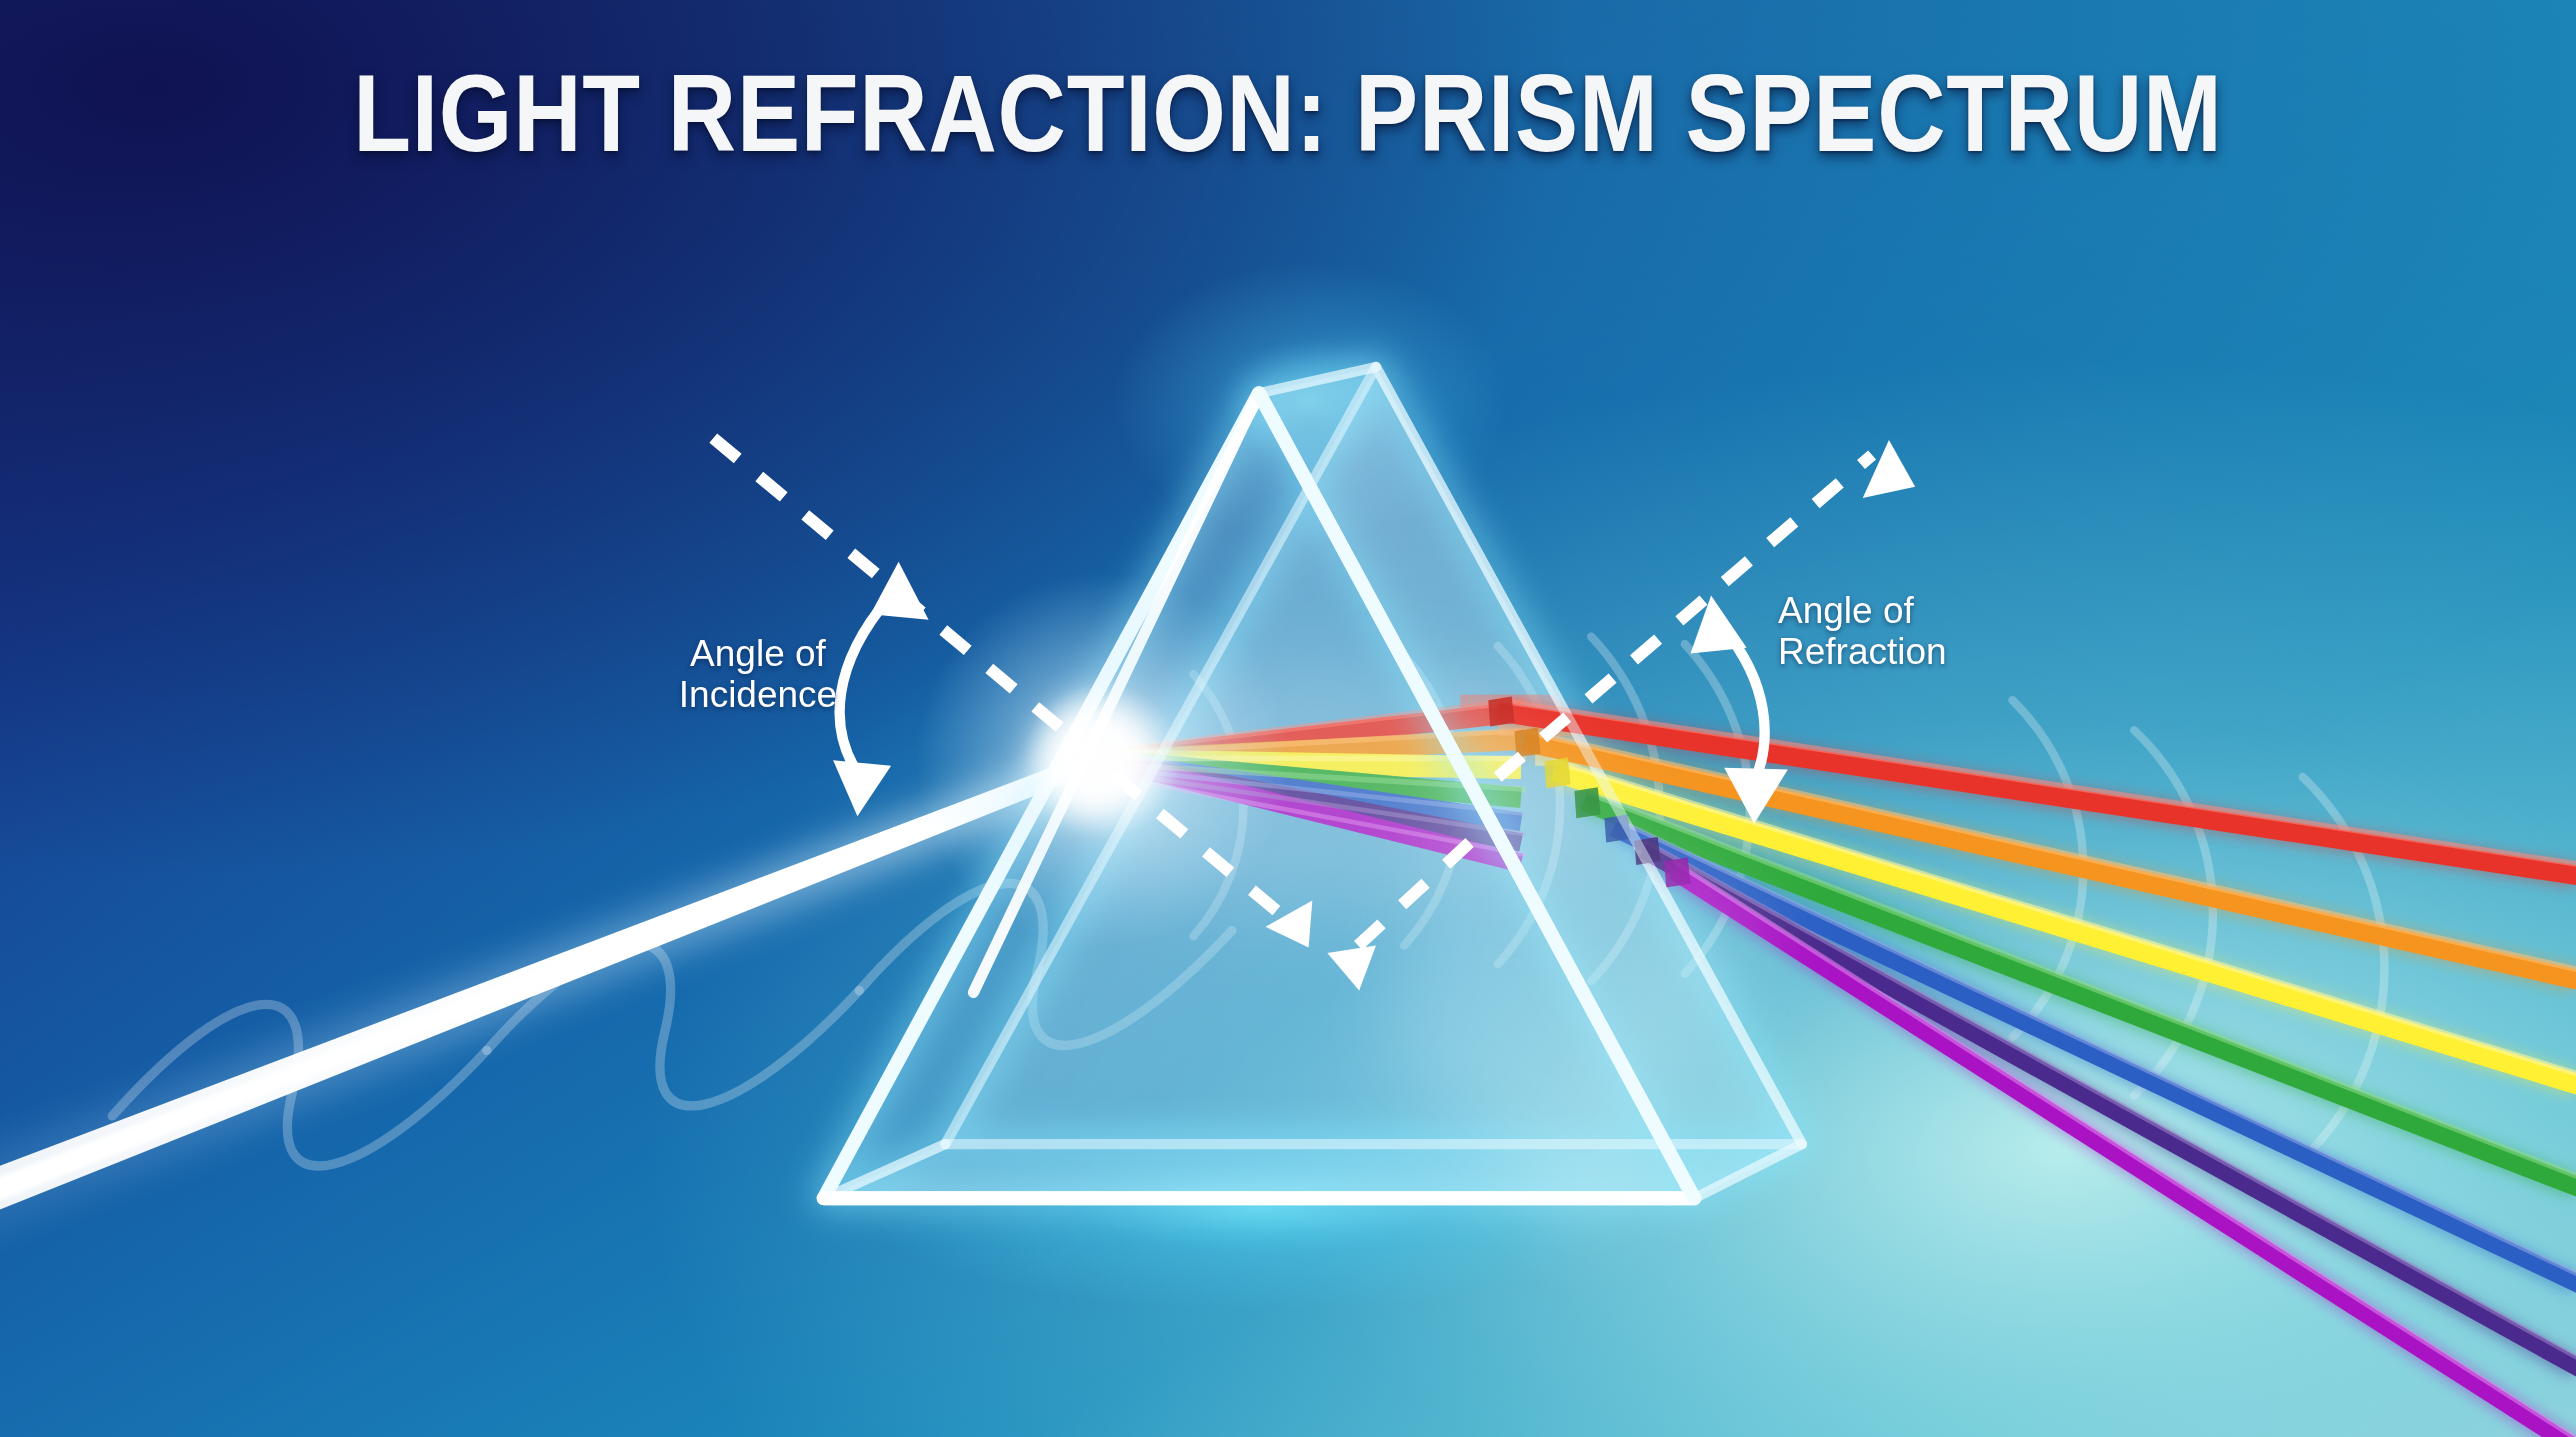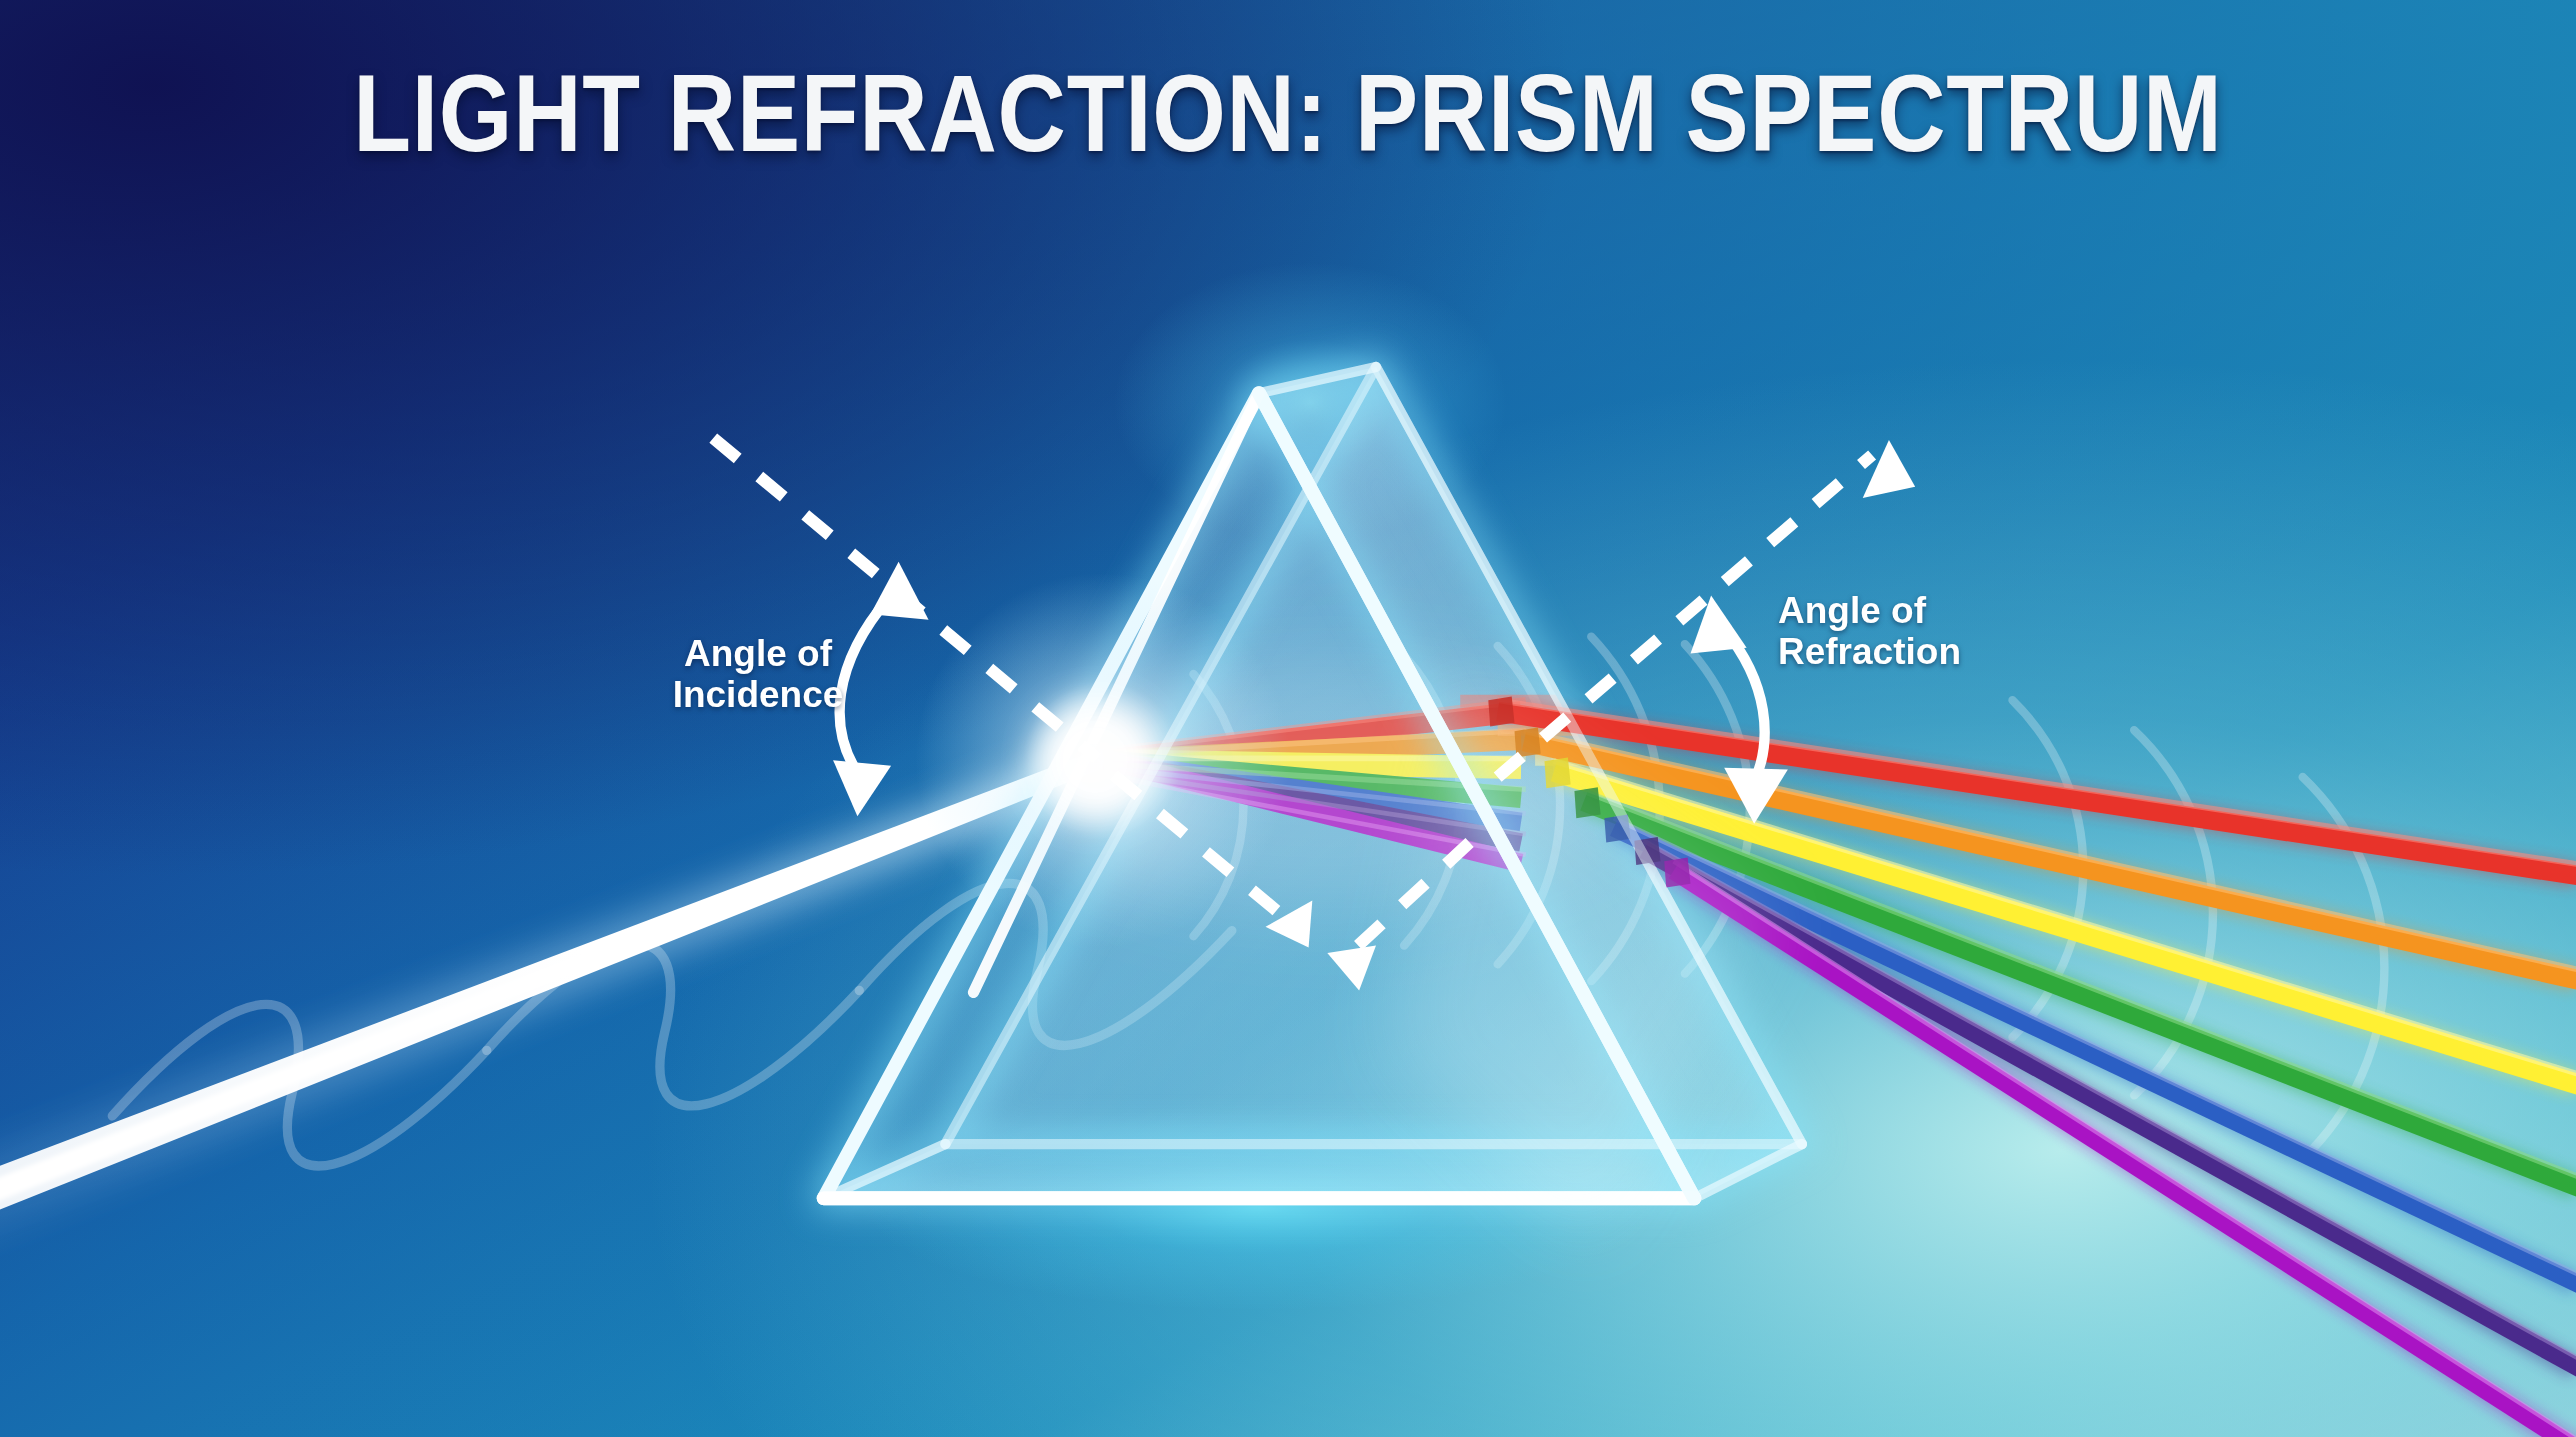--- a/index.html
+++ b/index.html
@@ -48,21 +48,21 @@
     transform-origin: center;
     white-space: nowrap;
     text-shadow: 0 5.6px 13px rgba(3,12,45,0.55), 0 1.9px 2.8px rgba(3,12,45,0.45);
     margin: 0;
     line-height: 1;
   }
   .ann-label {
     position: absolute;
     color: #ffffff;
     font-size: 37px;
-    font-weight: 700;
+    font-weight: 400;
     line-height: 1.12;
     text-align: center;
     text-shadow: 0 1.9px 5.6px rgba(5,25,60,0.55);
     pointer-events: none;
     white-space: pre-line;
   }
   #label-incidence { left: 655px; top: 633px; width: 206px; }
   #label-refraction { left: 1778px; top: 590px; width: 225px; text-align: left; }
 </style>
 </head>

